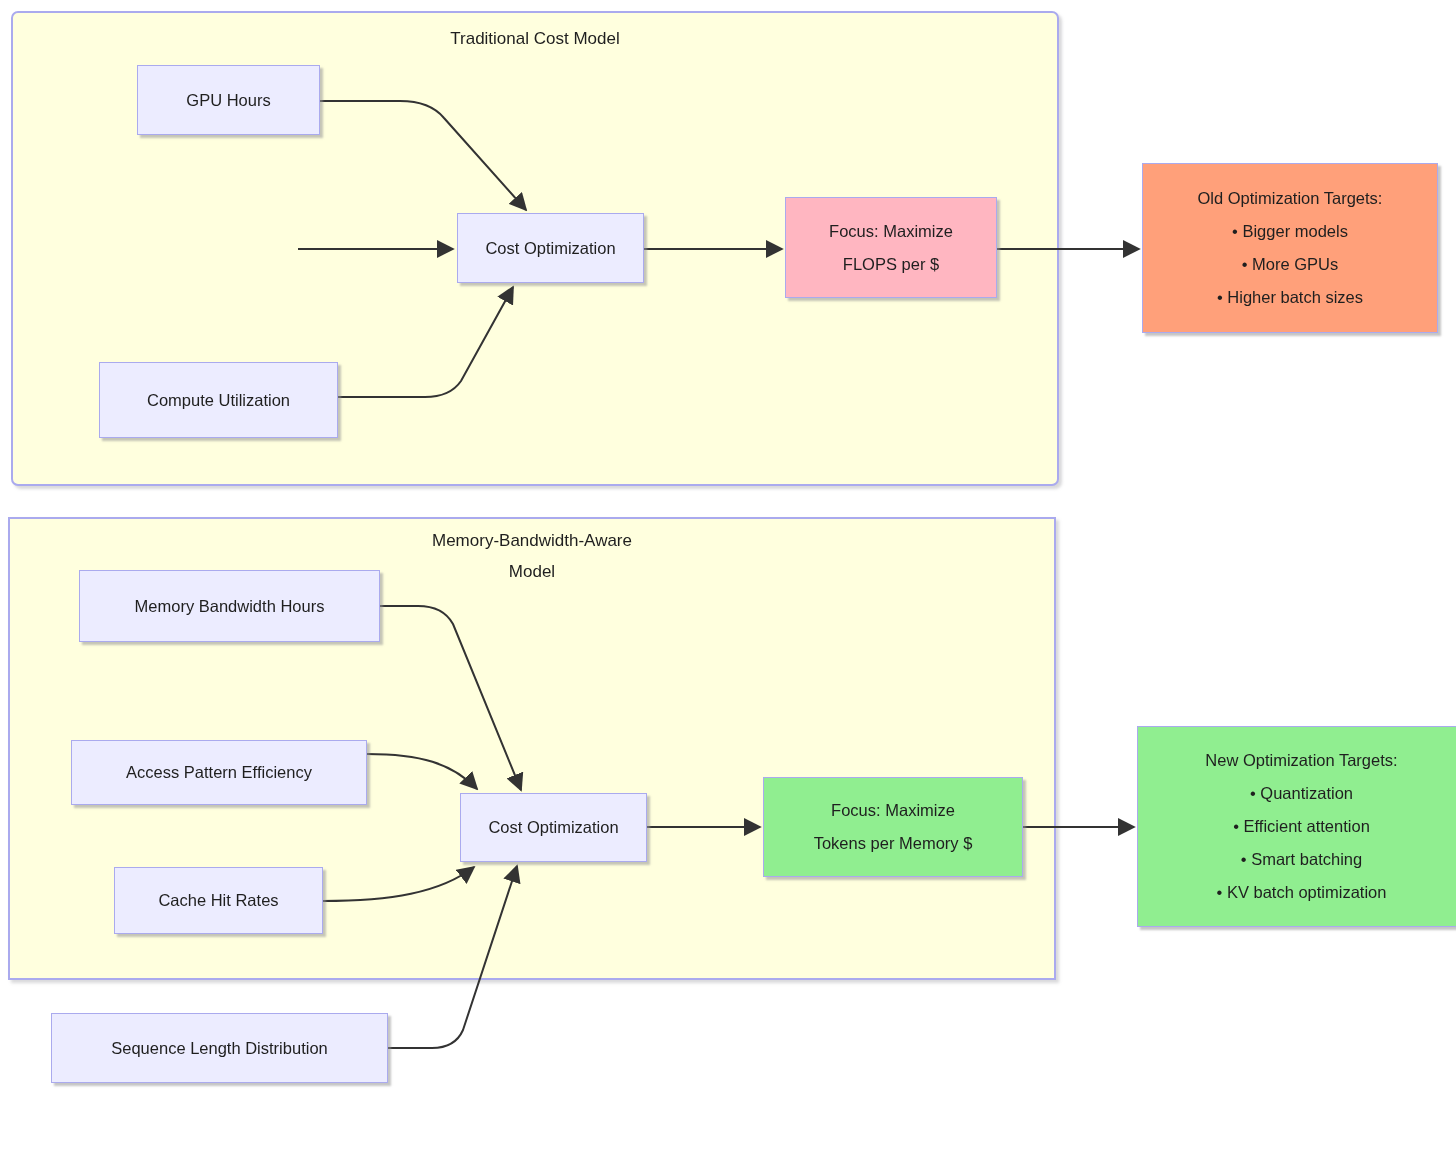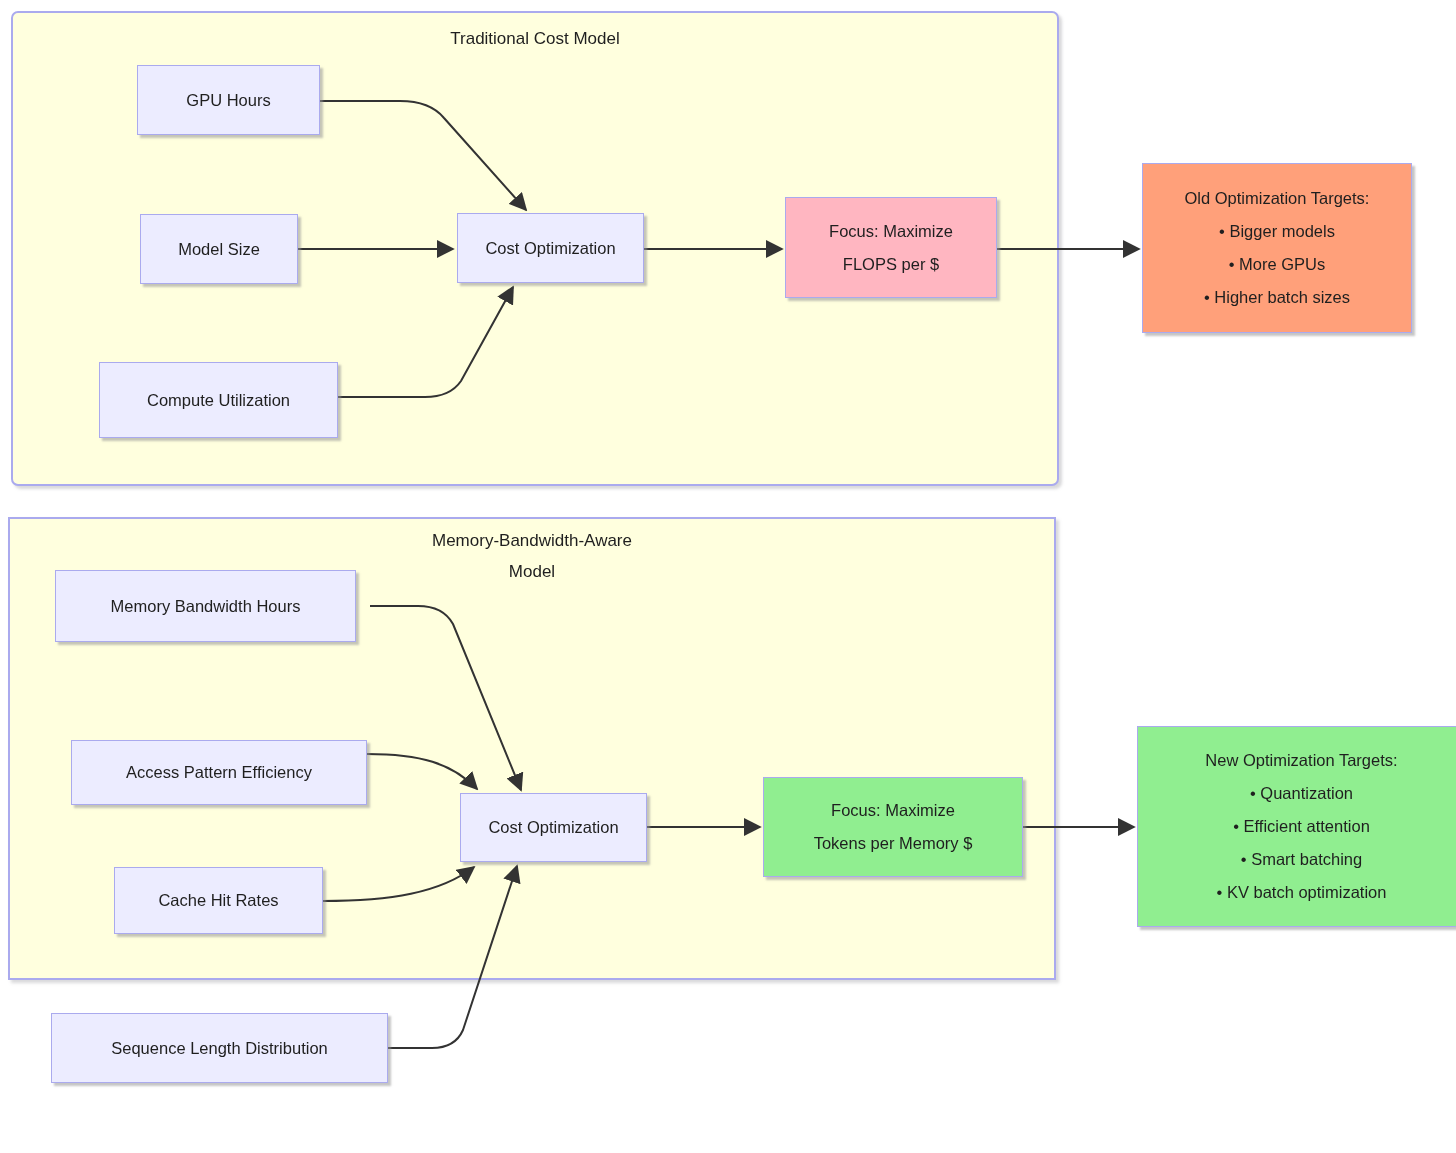--- a/index.html
+++ b/index.html
@@ -98,45 +98,42 @@
       <path d="M388,1048 H432 Q455,1048 463,1030 L517,866" marker-end="url(#arrow)"></path>
       <path d="M647,827 H760" marker-end="url(#arrow)"></path>
       <path d="M1023,827 H1134" marker-end="url(#arrow)"></path>
     </g>
   </svg>
 
   <div class="node" style="left:137px; top:65px; width:183px; height:70px;">
     <span>GPU Hours</span>
   </div>
 
-  <div class="node" style="left:140px; top:214px; width:158px; height:70px;">
-    <span>Model Size</span>
-  </div>
 
   <div class="node" style="left:99px; top:362px; width:239px; height:76px;">
     <span>Compute Utilization</span>
   </div>
 
   <div class="node" style="left:457px; top:213px; width:187px; height:70px;">
     <span>Cost Optimization</span>
   </div>
 
   <div class="node focus-old two-line" style="left:785px; top:197px; width:212px; height:101px;">
     <div>Focus: Maximize</div>
     <div>FLOPS per $</div>
   </div>
 
-  <div class="node targets-old targets-box" style="left:1142px; top:163px; width:270px; height:170px;">
+  <div class="node targets-old targets-box" style="left:1142px; top:163px; width:296px; height:170px;">
     <div>Old Optimization Targets:</div>
     <div>• Bigger models</div>
     <div>• More GPUs</div>
     <div>• Higher batch sizes</div>
   </div>
 
-  <div class="node" style="left:55px; top:570px; width:301px; height:72px;">
+  <div class="node" style="left:79px; top:570px; width:301px; height:72px;">
     <span>Memory Bandwidth Hours</span>
   </div>
 
   <div class="node" style="left:71px; top:740px; width:296px; height:65px;">
     <span>Access Pattern Efficiency</span>
   </div>
 
   <div class="node" style="left:114px; top:867px; width:209px; height:67px;">
     <span>Cache Hit Rates</span>
   </div>

